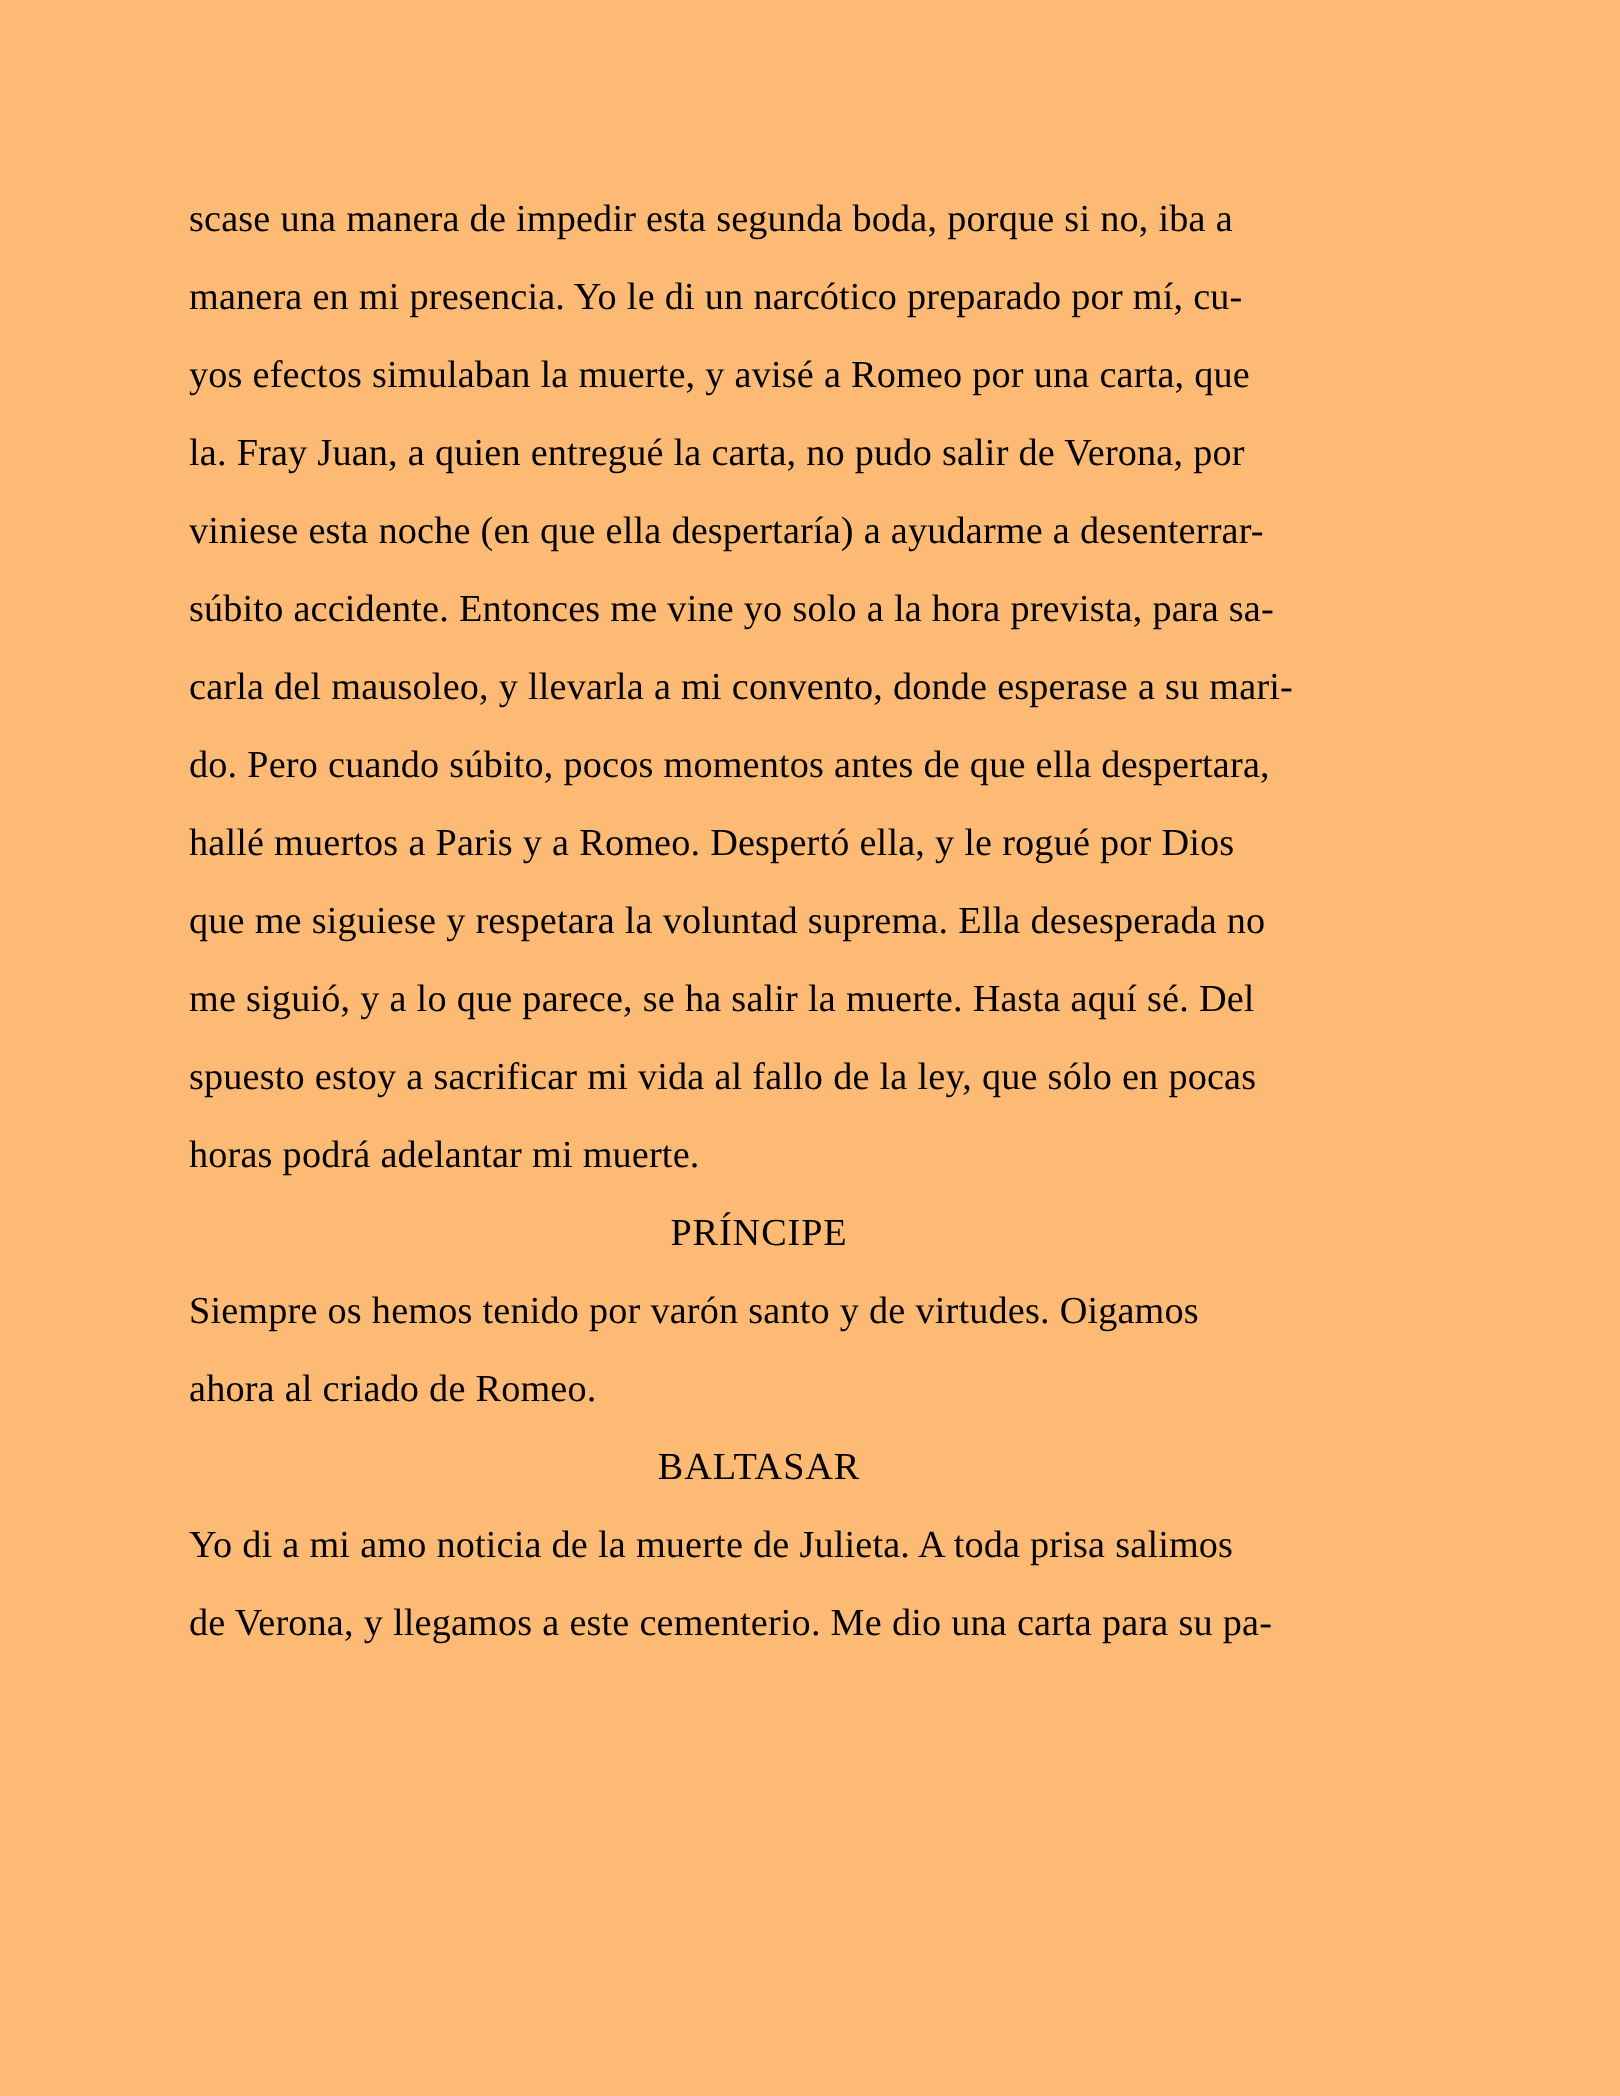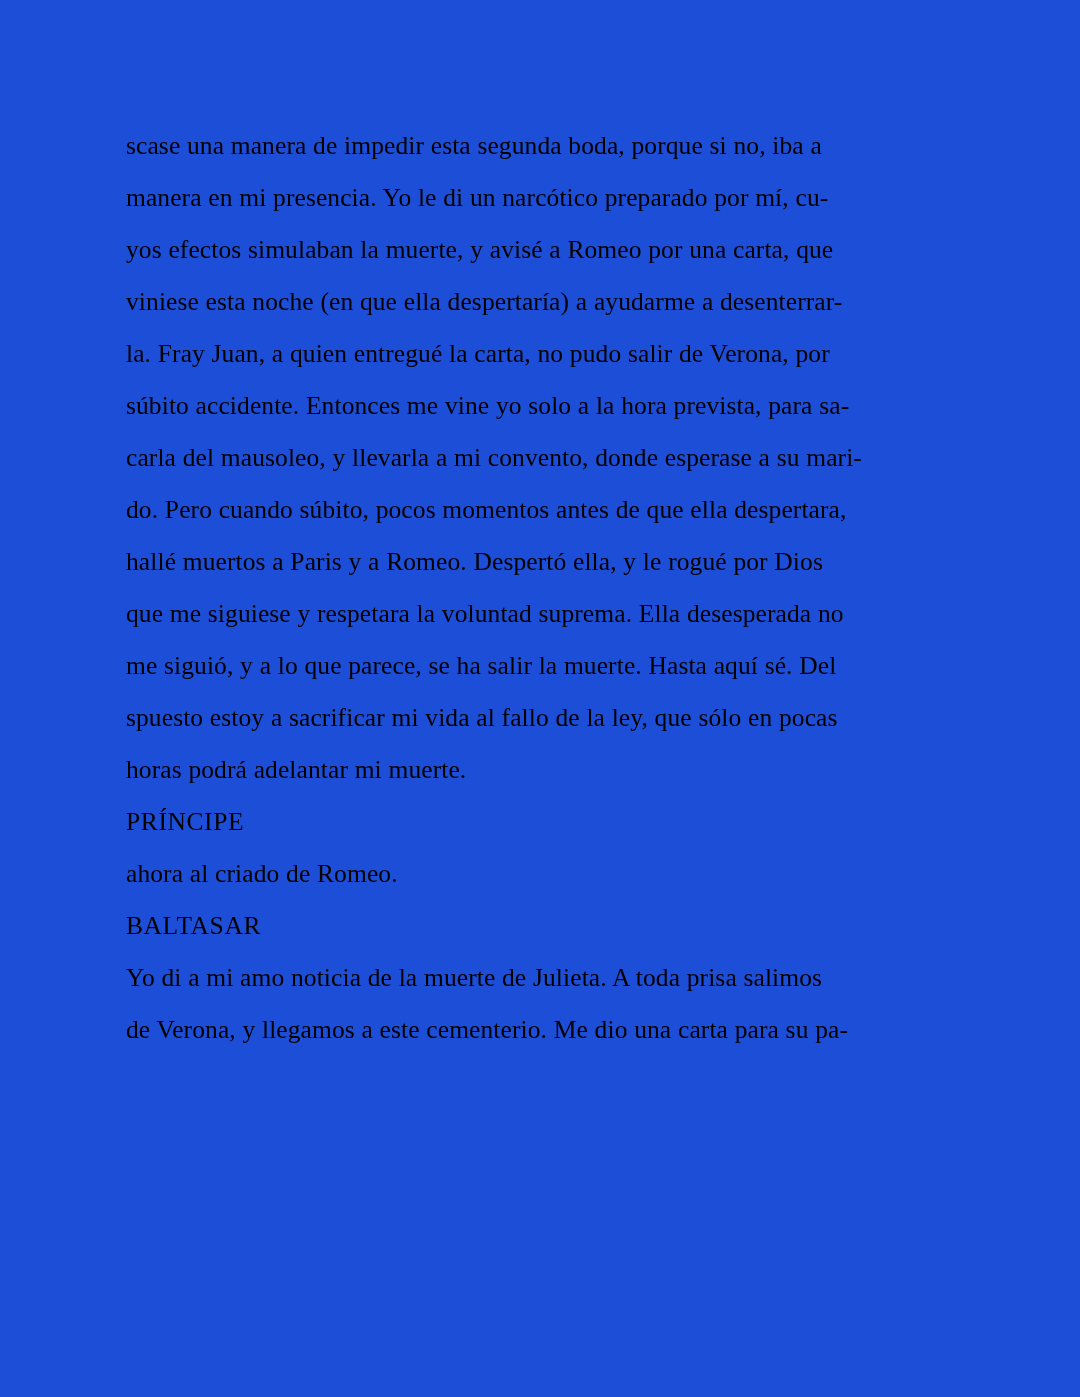--- a/index.html
+++ b/index.html
@@ -11,73 +11,75 @@
     width: 1080px;
     height: 1397px;
     font-family: "Liberation Serif", "DejaVu Serif", serif;
     color: #000000;
     overflow: hidden;
   }
   .page {
     position: relative;
     width: 1080px;
     height: 1397px;
-    background: #1d4ed8;
+    background: #fdba74;
     box-sizing: border-box;
     padding: 120px 126px 17px 126px;
   }
   .text-block {
     width: 760px;
   }
   .para {
     margin: 0;
     font-size: 25.5px;
     line-height: 52px;
     text-align: left;
     letter-spacing: 0.1px;
     word-spacing: 0.2px;
   }
   .speaker {
     margin: 0;
     font-size: 25.5px;
     line-height: 52px;
     letter-spacing: 0.6px;
+    text-align: center;
   }
   .line {
     display: block;
     white-space: pre;
   }
 </style>
 </head>
 <body>
 
 <div class="page">
   <div class="text-block">
 
     <p class="para">
       <span class="line">scase una manera de impedir esta segunda boda, porque si no, iba a</span>
       <span class="line">manera en mi presencia. Yo le di un narcótico preparado por mí, cu-</span>
       <span class="line">yos efectos simulaban la muerte, y avisé a Romeo por una carta, que</span>
+      <span class="line">la. Fray Juan, a quien entregué la carta, no pudo salir de Verona, por</span>
       <span class="line">viniese esta noche (en que ella despertaría) a ayudarme a desenterrar-</span>
-      <span class="line">la. Fray Juan, a quien entregué la carta, no pudo salir de Verona, por</span>
       <span class="line">súbito accidente. Entonces me vine yo solo a la hora prevista, para sa-</span>
       <span class="line">carla del mausoleo, y llevarla a mi convento, donde esperase a su mari-</span>
       <span class="line">do. Pero cuando súbito, pocos momentos antes de que ella despertara,</span>
       <span class="line">hallé muertos a Paris y a Romeo. Despertó ella, y le rogué por Dios</span>
       <span class="line">que me siguiese y respetara la voluntad suprema. Ella desesperada no</span>
       <span class="line">me siguió, y a lo que parece, se ha salir la muerte. Hasta aquí sé. Del</span>
       <span class="line">spuesto estoy a sacrificar mi vida al fallo de la ley, que sólo en pocas</span>
       <span class="line">horas podrá adelantar mi muerte.</span>
     </p>
 
     <p class="speaker">
       <span class="line">PRÍNCIPE</span>
     </p>
 
     <p class="para">
+      <span class="line">Siempre os hemos tenido por varón santo y de virtudes. Oigamos</span>
       <span class="line">ahora al criado de Romeo.</span>
     </p>
 
     <p class="speaker">
       <span class="line">BALTASAR</span>
     </p>
 
     <p class="para">
       <span class="line">Yo di a mi amo noticia de la muerte de Julieta. A toda prisa salimos</span>
       <span class="line">de Verona, y llegamos a este cementerio. Me dio una carta para su pa-</span>

